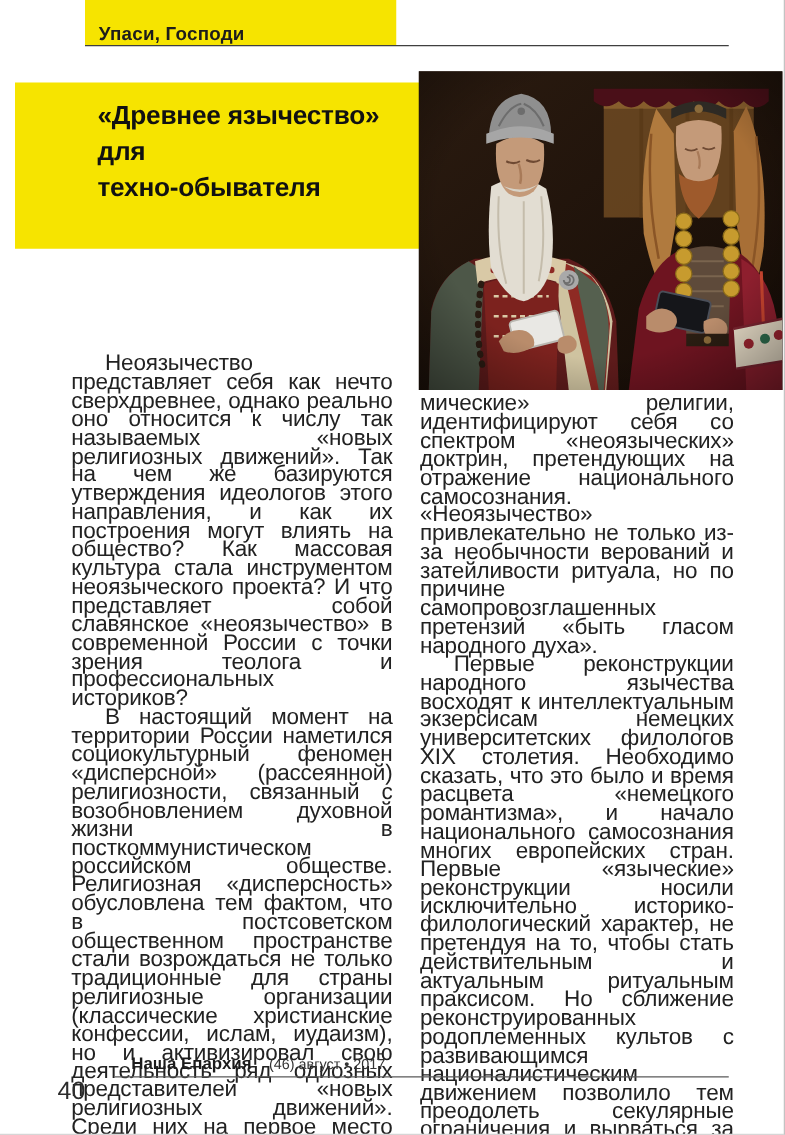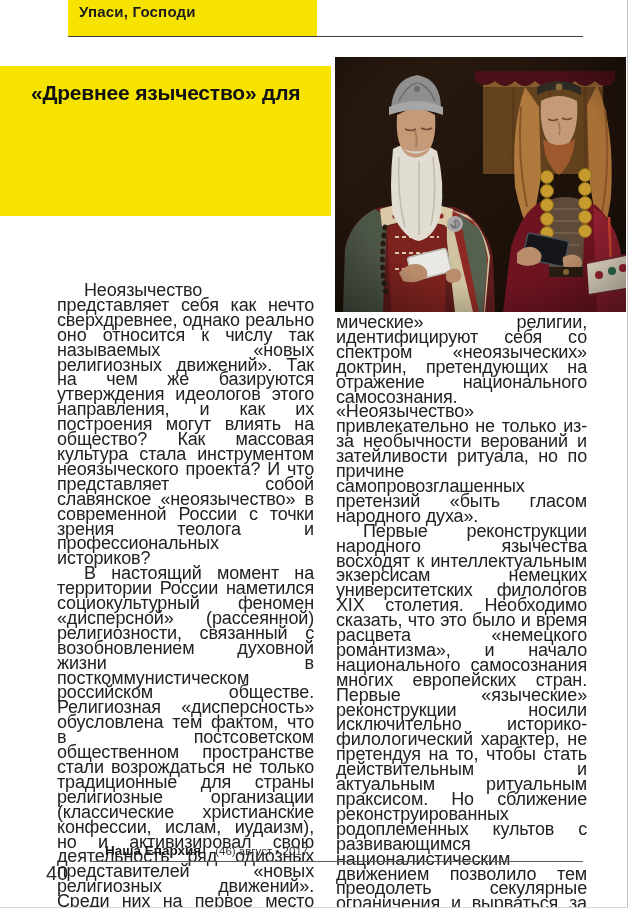--- a/index.html
+++ b/index.html
@@ -8,32 +8,32 @@
     font-family:"Liberation Sans",sans-serif;
     color:#1d1d1b;
     border-right:1px solid #c3c3c3;
     border-bottom:1px solid #d6d6d6;
     box-sizing:border-box;
   }
   
   .section-tag{
     position:absolute;left:68px;top:0;width:249px;height:36px;
     background:var(--accent);
-    box-sizing:border-box;padding:3px 0 0 11px;
+    box-sizing:border-box;padding:19px 0 0 11px;
     font-size:15px;font-weight:bold;letter-spacing:.2px;
   }
   .header-rule{
     position:absolute;left:68px;top:36px;width:515px;height:1px;
     background:#3f3f3f;
   }
   
   .title-block{
-    position:absolute;left:0;top:66px;width:331px;height:150px;
+    position:absolute;left:12px;top:66px;width:331px;height:133px;
     background:var(--accent);
-    box-sizing:border-box;padding:12px 0 0 31px;
+    box-sizing:border-box;padding:12px 0 0 66px;
   }
   .title-line{
     font-size:21px;font-weight:bold;line-height:29px;letter-spacing:-.2px;
     color:#111;
   }
   
   .photo{
     position:absolute;left:335px;top:57px;width:291px;height:255px;
     overflow:hidden;background:#22150d;
   }
@@ -68,20 +68,21 @@
 </head>
 <body>
 
 <div class="section-tag">
   <span>Упаси, Господи</span>
 </div>
 <div class="header-rule"></div>
 
 <div class="title-block">
   <div class="title-line">«Древнее язычество» для</div>
+  <div class="title-line">техно-обывателя</div>
 </div>
 
 <div class="photo">
   <svg width="291" height="255" viewBox="0 0 291 255" xmlns="http://www.w3.org/2000/svg">
     <defs>
       <linearGradient id="bg" x1="0" y1="0" x2="1" y2="1">
         <stop offset="0" stop-color="#2b1b10"></stop>
         <stop offset="1" stop-color="#150c06"></stop>
       </linearGradient>
       <radialGradient id="vig" cx="0.5" cy="0.45" r="0.75">

